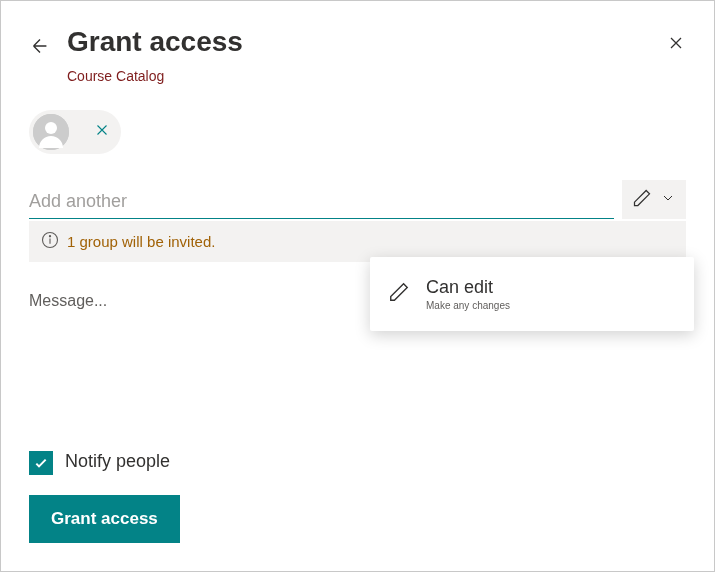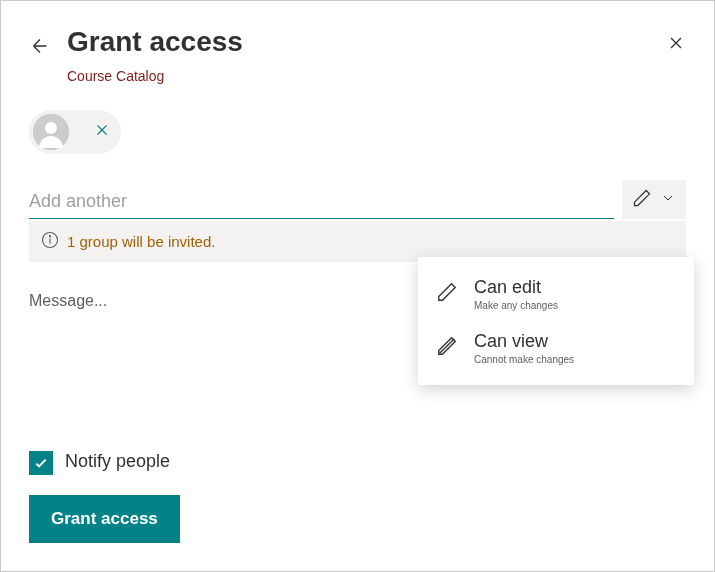--- a/index.html
+++ b/index.html
@@ -159,21 +159,21 @@
       border: none;
       font-size: 17px;
       font-weight: 600;
       padding: 14px 22px;
       cursor: pointer;
     }
     .dropdown {
       position: absolute;
       top: 256px;
       right: 20px;
-      width: 276px;
+      width: 324px;
       background: #fff;
       box-shadow: 0 4px 16px rgba(0,0,0,0.18);
       border-radius: 2px;
       padding: 10px 0;
     }
     .dropdown-item {
       display: flex;
       align-items: flex-start;
       padding: 10px 18px;
       cursor: pointer;
@@ -284,25 +284,13 @@
     <div class="dropdown-icon">
       <svg width="22" height="22" viewBox="0 0 24 24" fill="none" stroke="#323130" stroke-width="1.5">
         <path d="M17 3l4 4L7 21H3v-4L17 3z"></path>
       </svg>
     </div>
     <div class="dropdown-text">
       <div class="dropdown-title">Can edit</div>
       <div class="dropdown-desc">Make any changes</div>
     </div>
   </div>
-  <div class="dropdown-item">
-    <div class="dropdown-icon">
-      <svg width="22" height="22" viewBox="0 0 24 24" fill="none" stroke="#323130" stroke-width="1.5">
-        <path d="M17 3l4 4L7 21H3v-4L17 3z"></path>
-        <line x1="4" y1="20" x2="20" y2="4"></line>
-      </svg>
-    </div>
-    <div class="dropdown-text">
-      <div class="dropdown-title">Can view</div>
-      <div class="dropdown-desc">Cannot make changes</div>
-    </div>
-  </div>
 </div>
 
 </body></html>

